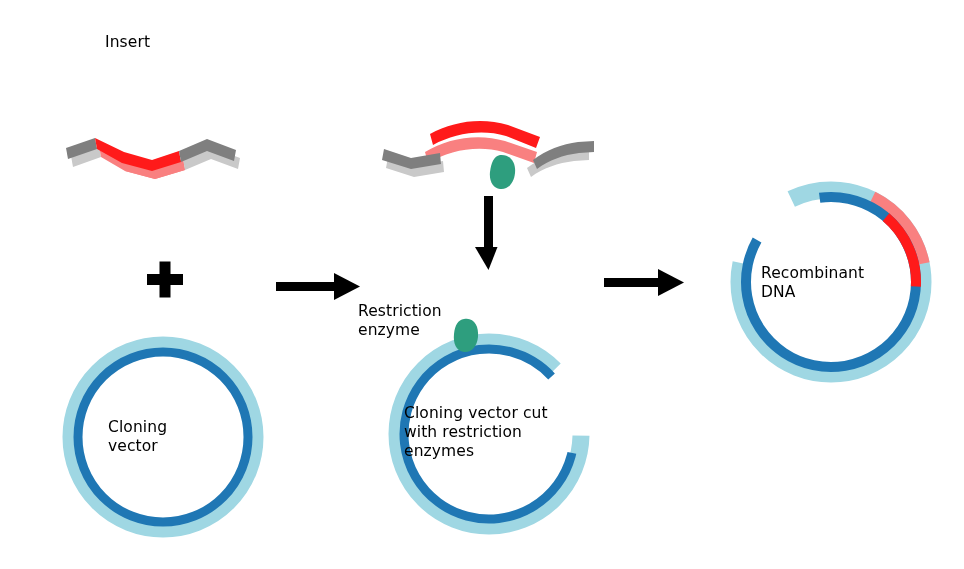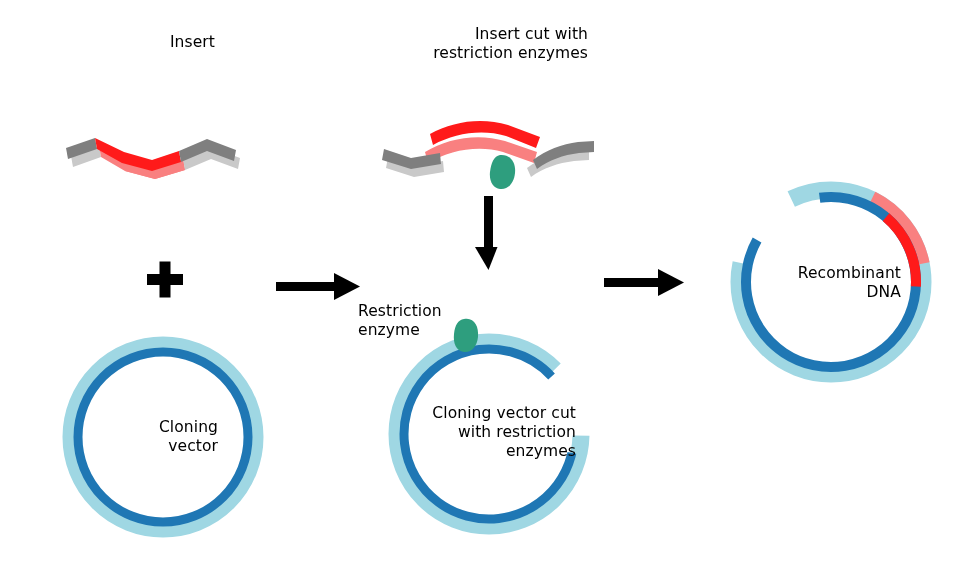--- a/index.html
+++ b/index.html
@@ -14,21 +14,21 @@
     background: #ffffff;
     overflow: hidden;
     font-family: "DejaVu Sans", sans-serif;
   }
   .label {
     position: absolute;
     color: #000000;
     font-family: "DejaVu Sans", sans-serif;
     font-size: 15.5px;
     line-height: 1.22;
-    text-align: right;
+    text-align: left;
     white-space: pre-line;
     letter-spacing: 0.1px;
   }
   .label.left-al { text-align: left; }
   svg { display: block; }
   .svg-layer {
     position: absolute;
     left: 0;
     top: 0;
     width: 964px;
@@ -114,22 +114,20 @@
 
       <circle cx="831" cy="282" r="85" fill="none" stroke="#1f77b4" stroke-width="10" stroke-linecap="butt" stroke-dasharray="456 78" stroke-dashoffset="30" transform="rotate(-78 831 282)"></circle>
 
       <circle cx="831" cy="282" r="85" fill="none" stroke="#ff1a1a" stroke-width="10" stroke-linecap="butt" stroke-dasharray="78 456" stroke-dashoffset="492" transform="rotate(-78 831 282)"></circle>
     </g>
 
   </svg>
 
   <div class="label" style="left:105px; top:33px; width:110px;">Insert</div>
 
-  <div class="label" style="left:398px; top:25px; width:190px;">Insert cut with
-restriction enzymes</div>
 
   <div class="label" style="left:404px; top:404px; width:172px;">Cloning vector cut
 with restriction
 enzymes</div>
 
   <div class="label" style="left:108px; top:418px; width:110px;">Cloning
 vector</div>
 
   <div class="label left-al" style="left:358px; top:302px; width:110px;">Restriction
 enzyme</div>

